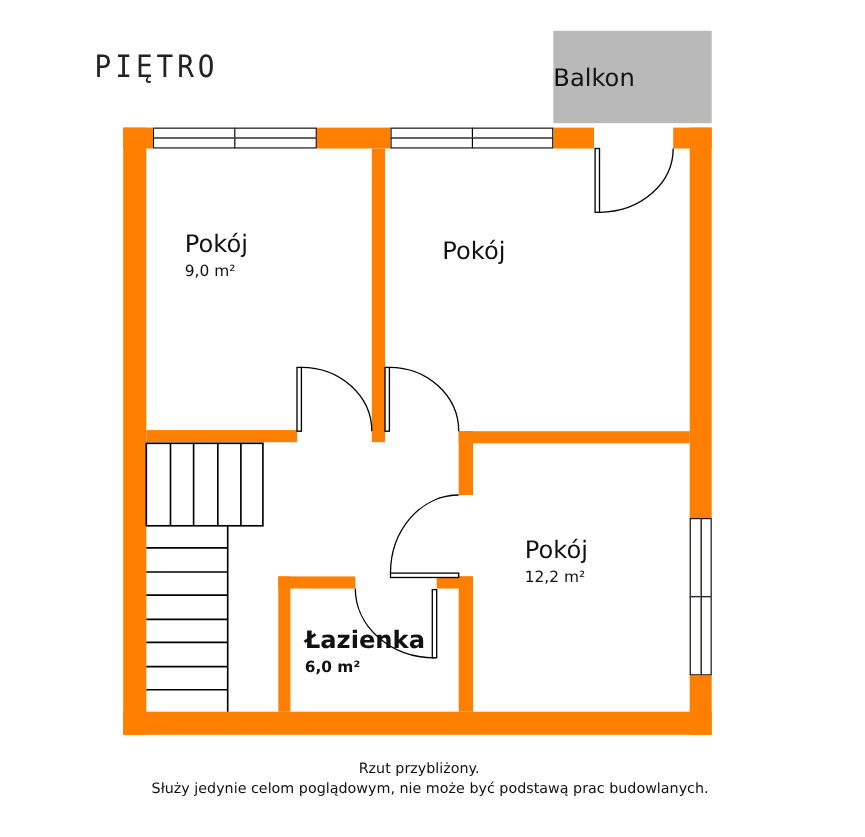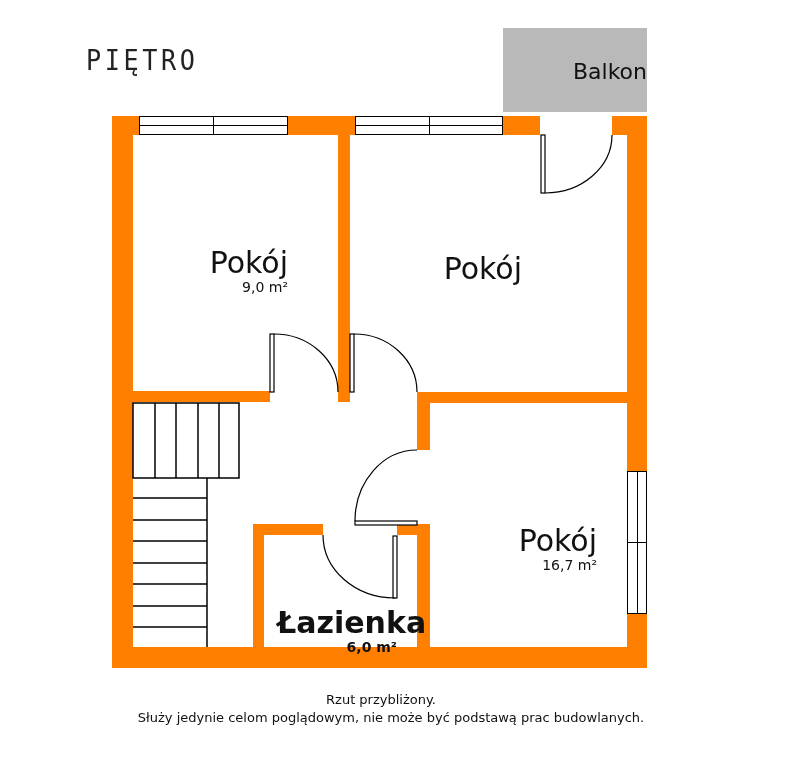--- a/index.html
+++ b/index.html
@@ -1,21 +1,21 @@
 <!DOCTYPE html>
 <html><head>
 <meta charset="utf-8">
 <style>
   html, body { margin:0; padding:0; background:#ffffff; }
   body { width:786px; height:761px; position:relative; overflow:hidden; font-family:"DejaVu Sans", sans-serif; }
   .wall { position:absolute; background:#ff8000; }
   .balcony { position:absolute; background:#b9b9b9; }
   .win { position:absolute; background:#fff; border:1.5px solid #000; box-sizing:border-box; }
-  .label { position:absolute; color:#111; text-align:right; white-space:nowrap; }
-  .room-name { font-size:30px; line-height:26px;margin-top:40px; }
+  .label { position:absolute; color:#111; text-align:left; white-space:nowrap; }
+  .room-name { font-size:22px; line-height:26px; }
   .room-area { font-size:14px; line-height:22px; }
   .title { position:absolute; left:86px; top:44px; font-family:"DejaVu Sans Mono", monospace; font-size:28px; letter-spacing:4px; color:#222; font-weight:200; transform:scaleX(0.9); transform-origin:left; }
   .note { position:absolute; left:0; width:786px; text-align:center; font-size:13px; color:#111; }
   svg.overlay { position:absolute; left:0; top:0; }
 </style>
 </head>
 <body>
 
 <div class="title">PIĘTRO</div>
 
@@ -96,21 +96,21 @@
 
 <div class="label" style="left:168px; top:210px; width:120px;">
   <div class="room-name">Pokój</div>
   <div class="room-area">9,0 m²</div>
 </div>
 <div class="label" style="left:402px; top:216px; width:120px;">
   <div class="room-name">Pokój</div>
 </div>
 <div class="label" style="left:477px; top:488px; width:120px;">
   <div class="room-name">Pokój</div>
-  <div class="room-area">16,7 m²</div>
+  <div class="room-area">12,2 m²</div>
 </div>
 <div class="label" style="left:277px; top:570px; width:120px;font-weight:bold;">
   <div class="room-name">Łazienka</div>
   <div class="room-area">6,0 m²</div>
 </div>
 
 <div class="note" style="top:692px; left:-12px;">Rzut przybliżony.</div>
 <div class="note" style="top:710px; left:-2px;">Służy jedynie celom poglądowym, nie może być podstawą prac budowlanych.</div>
 
 </body></html>

